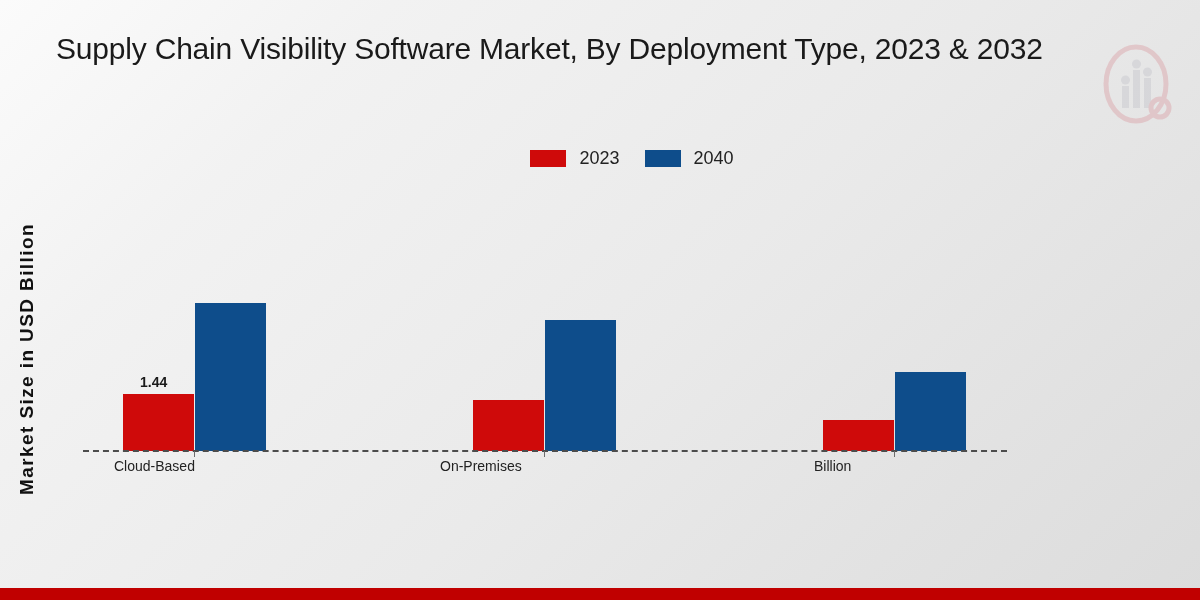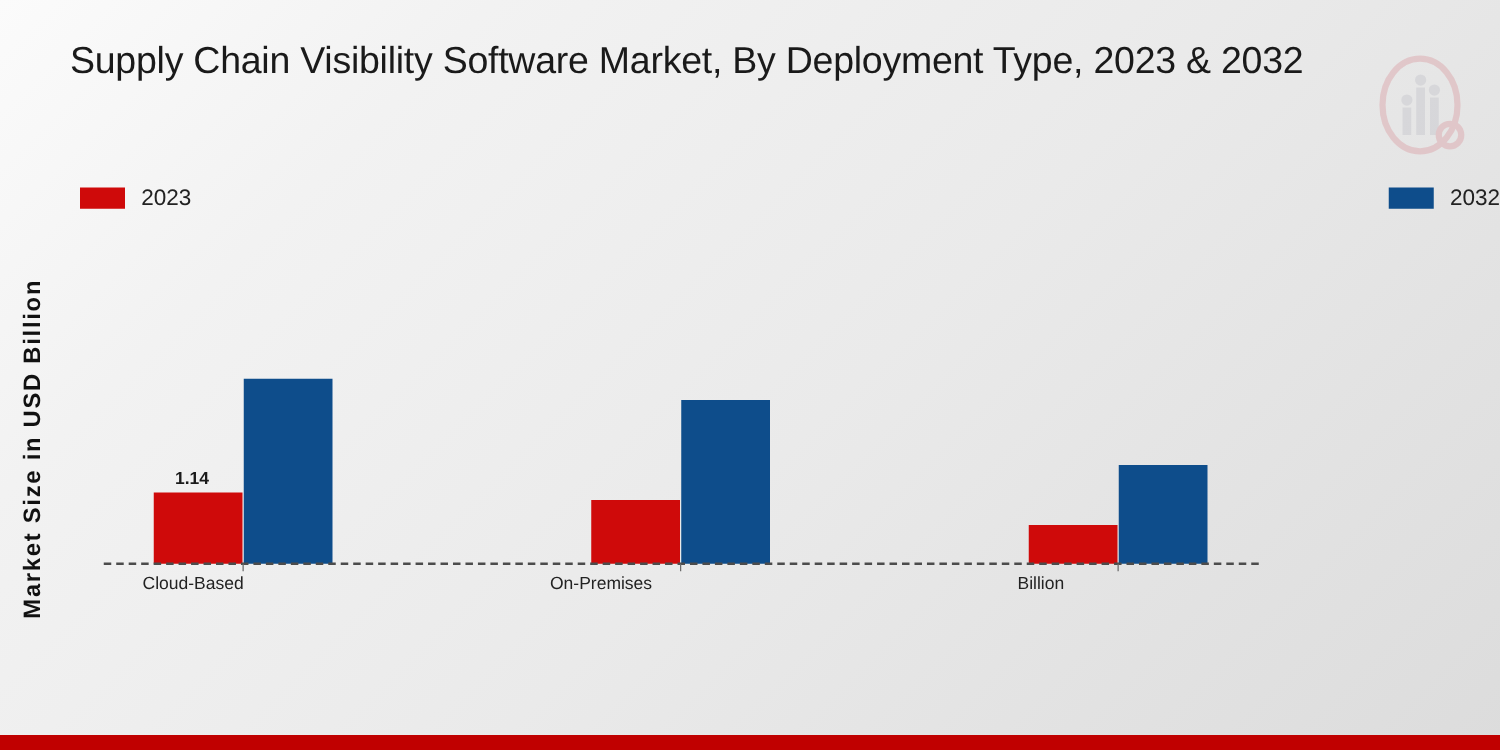--- a/index.html
+++ b/index.html
@@ -48,21 +48,21 @@
     font-family: "Liberation Sans", sans-serif;
   }
 
   
   .legend {
     position: absolute;
     left: 0;
     top: 148px;
     width: 1200px;
     display: flex;
-    justify-content: space-between;
+    justify-content: center;
     align-items: center;
     gap: 25px;
     padding-left: 64px;
     box-sizing: border-box;
   }
   .legend-item {
     display: flex;
     align-items: center;
     gap: 13px;
   }
@@ -177,29 +177,29 @@
 
   <div class="chart-title">Supply Chain Visibility Software Market, By Deployment Type, 2023 &amp; 2032</div>
 
   <div class="legend">
     <div class="legend-item">
       <span class="legend-swatch series-2023"></span>
       <span class="legend-label">2023</span>
     </div>
     <div class="legend-item">
       <span class="legend-swatch series-2032"></span>
-      <span class="legend-label">2032</span>
+      <span class="legend-label">2040</span>
     </div>
   </div>
 
   <div class="y-axis-title">Market Size in USD Billion</div>
 
   <div class="plot-area" id="plot-area">
       <div class="bar series-2023" style="left: 40px; width: 71px; height: 57px;"></div>
-      <div class="bar-value" style="left: 57px; bottom: 61px;">1.14</div>
+      <div class="bar-value" style="left: 57px; bottom: 61px;">1.44</div>
       <div class="bar series-2032" style="left: 112px; width: 71px; height: 148px;"></div>
       <div class="bar series-2023" style="left: 390px; width: 71px; height: 51px;"></div>
       <div class="bar series-2032" style="left: 462px; width: 71px; height: 131px;"></div>
       <div class="bar series-2023" style="left: 740px; width: 71px; height: 31px;"></div>
       <div class="bar series-2032" style="left: 812px; width: 71px; height: 79px;"></div>
     </div>
 
   <div class="baseline"></div>
 
   <div id="category-axis">

